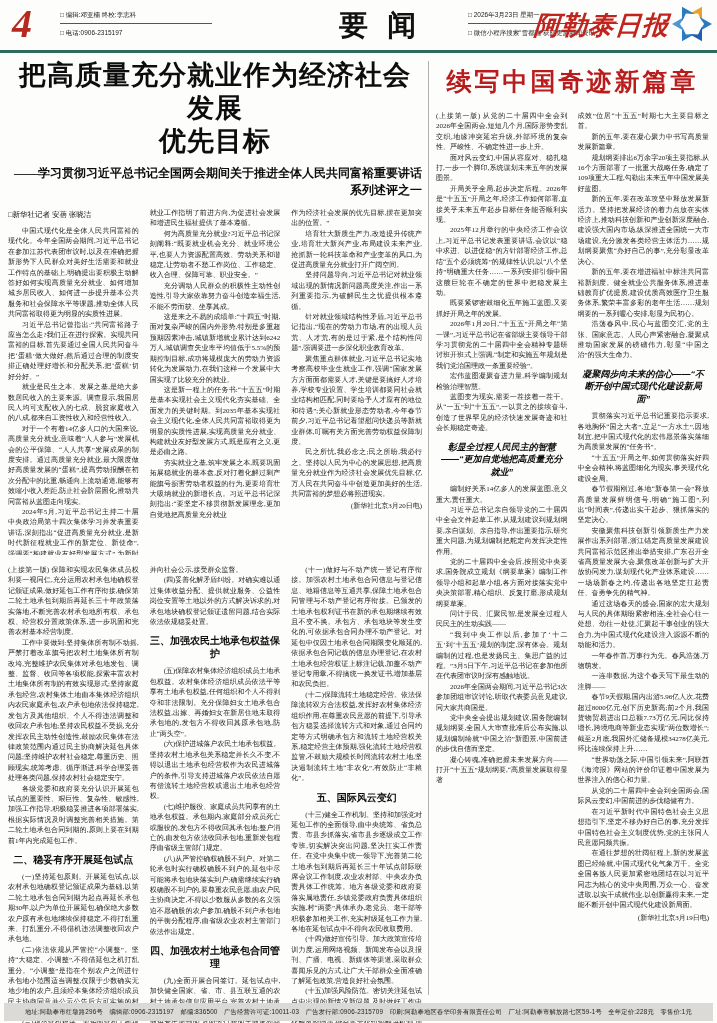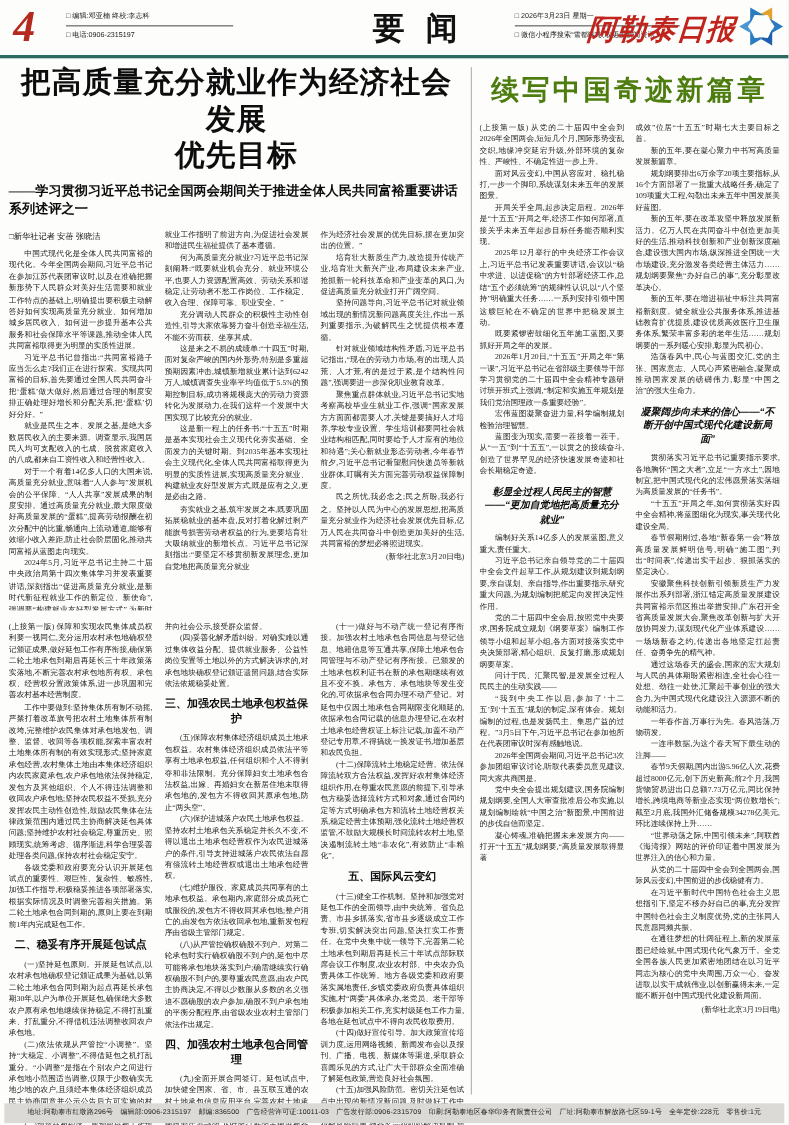--- a/index.html
+++ b/index.html
@@ -33,30 +33,30 @@
   .masthead-rule { height:3px; background:#2e6b5f; margin:0; }
   
   main { display:flex; align-items:stretch; padding-top:6px; height:946px; }
   .sec-left { width:414px; margin-left:8px; }
   .vdivider { width:1px; background:#b3b1ac; margin:2px 7px 4px 6px; }
   .sec-right { width:273px; }
   
   .a1-title { text-align:center; font-size:27px; line-height:33px; font-weight:bold;
     letter-spacing:1px; color:#0d0d0d;
     font-family:"Liberation Sans","DejaVu Sans",sans-serif; }
-  .a1-subtitle { text-align:left; font-size:12px; font-weight:bold; margin:7px 0 9px;
+  .a1-subtitle { text-align:right; font-size:12px; font-weight:bold; margin:7px 0 9px;
     color:#0d0d0d; }
   .cols { display:flex; gap:11px; }
   .a1 .col { flex:1; height:347px; overflow:hidden; }
   
   .a2 { margin-top:10px; }
   .a2 .col { flex:1; height:482px; overflow:hidden; }
   
   .a3-title { text-align:center; font-size:25px; font-weight:bold; letter-spacing:3px;
-    margin:6px 0 13px; color:#4d7c0f;
+    margin:6px 0 13px; color:#b91c1c;
     font-family:"Liberation Sans","DejaVu Sans",sans-serif; }
   .a3 .cols { gap:10px; }
   .a3 .col { flex:1; height:884px; overflow:hidden; }
   
   .para { font-size:7px; line-height:10.4px; text-align:justify; text-indent:2em; color:#1b1b1b; }
   .para.cont { text-indent:0; }
   .byline { font-size:7.5px; line-height:11px; margin:1px 0 6px; color:#111; }
   .dateline { font-size:7px; line-height:10.4px; text-align:right; margin-top:2px; }
   .sec-head { font-size:10px; line-height:13px; text-align:center; font-weight:bold;
     margin:7px 0 6px; color:#0d0d0d;
@@ -204,21 +204,21 @@
               <p class="para">问计于民、汇聚民智,是发展全过程人民民主的生动实践——</p>
               <p class="para">“我到中央工作以后,参加了‘十二五’到‘十五五’规划的制定,深有体会。规划编制的过程,也是发扬民主、集思广益的过程。”3月5日下午,习近平总书记在参加他所在代表团审议时深有感触地说。</p>
               <p class="para">2026年全国两会期间,习近平总书记3次参加团组审议讨论,听取代表委员意见建议,同大家共商国是。</p>
               <p class="para">党中央全会提出规划建议,国务院编制规划纲要,全国人大审查批准后公布实施,以规划编制绘就“中国之治”新图景,中国前进的步伐自信而坚定。</p>
               <p class="para">凝心铸魂,准确把握未来发展方向——打开“十五五”规划纲要,“高质量发展取得显著</p>
             </div>
           <div class="col">
               <p class="para cont">成效”位居“十五五”时期七大主要目标之首。</p>
               <p class="para">新的五年,要在凝心聚力中书写高质量发展新篇章。</p>
               <p class="para">规划纲要排出6万余字20项主要指标,从16个方面部署了一批重大战略任务,确定了109项重大工程,勾勒出未来五年中国发展美好蓝图。</p>
-              <p class="para">新的五年,要在改革攻坚中释放发展新活力。亿万人民在共同奋斗中创造更加美好的生活,推动科技创新和产业创新深度融合,建设强大国内市场,纵深推进全国统一大市场建设,充分激发各类经营主体活力……规划纲要聚焦“办好自己的事”,充分彰显改革决心。</p>
+              <p class="para">新的五年,要在改革攻坚中释放发展新活力。坚持把发展经济的着力点放在实体经济上,推动科技创新和产业创新深度融合,建设强大国内市场,纵深推进全国统一大市场建设,充分激发各类经营主体活力……规划纲要聚焦“办好自己的事”,充分彰显改革决心。</p>
               <p class="para">新的五年,要在增进福祉中标注共同富裕新刻度。健全就业公共服务体系,推进基础教育扩优提质,建设优质高效医疗卫生服务体系,繁荣丰富多彩的老年生活……规划纲要的一系列暖心安排,彰显为民初心。</p>
               <p class="para">浩荡春风中,民心与蓝图交汇,党的主张、国家意志、人民心声紧密融合,凝聚成推动国家发展的磅礴伟力,彰显“中国之治”的强大生命力。</p>
               <h3 class="sec-head">凝聚阔步向未来的信心——“不断开创中国式现代化建设新局面”</h3>
               <p class="para">贯彻落实习近平总书记重要指示要求,各地胸怀“国之大者”,立足“一方水土”,因地制宜,把中国式现代化的宏伟愿景落实落细为高质量发展的“任务书”。</p>
               <p class="para">“十五五”开局之年,如何贯彻落实好四中全会精神,将蓝图细化为现实,事关现代化建设全局。</p>
               <p class="para">春节假期刚过,各地“新春第一会”释放高质量发展鲜明信号,明确“施工图”,列出“时间表”,传递出实干起步、狠抓落实的坚定决心。</p>
               <p class="para">安徽聚焦科技创新引领新质生产力发展作出系列部署,浙江锚定高质量发展建设共同富裕示范区推出举措安排,广东召开全省高质量发展大会,聚焦改革创新与扩大开放协同发力,谋划现代化产业体系建设……一场场新春之约,传递出各地坚定扛起责任、奋勇争先的精气神。</p>
               <p class="para">通过这场春天的盛会,国家的宏大规划与人民的具体期盼紧密相连,全社会心往一处想、劲往一处使,汇聚起干事创业的强大合力,为中国式现代化建设注入源源不断的动能和活力。</p>
               <p class="para">一年春作首,万事行为先。春风浩荡,万物萌发。</p>
               <p class="para">一连串数据,为这个春天写下最生动的注脚——</p>

